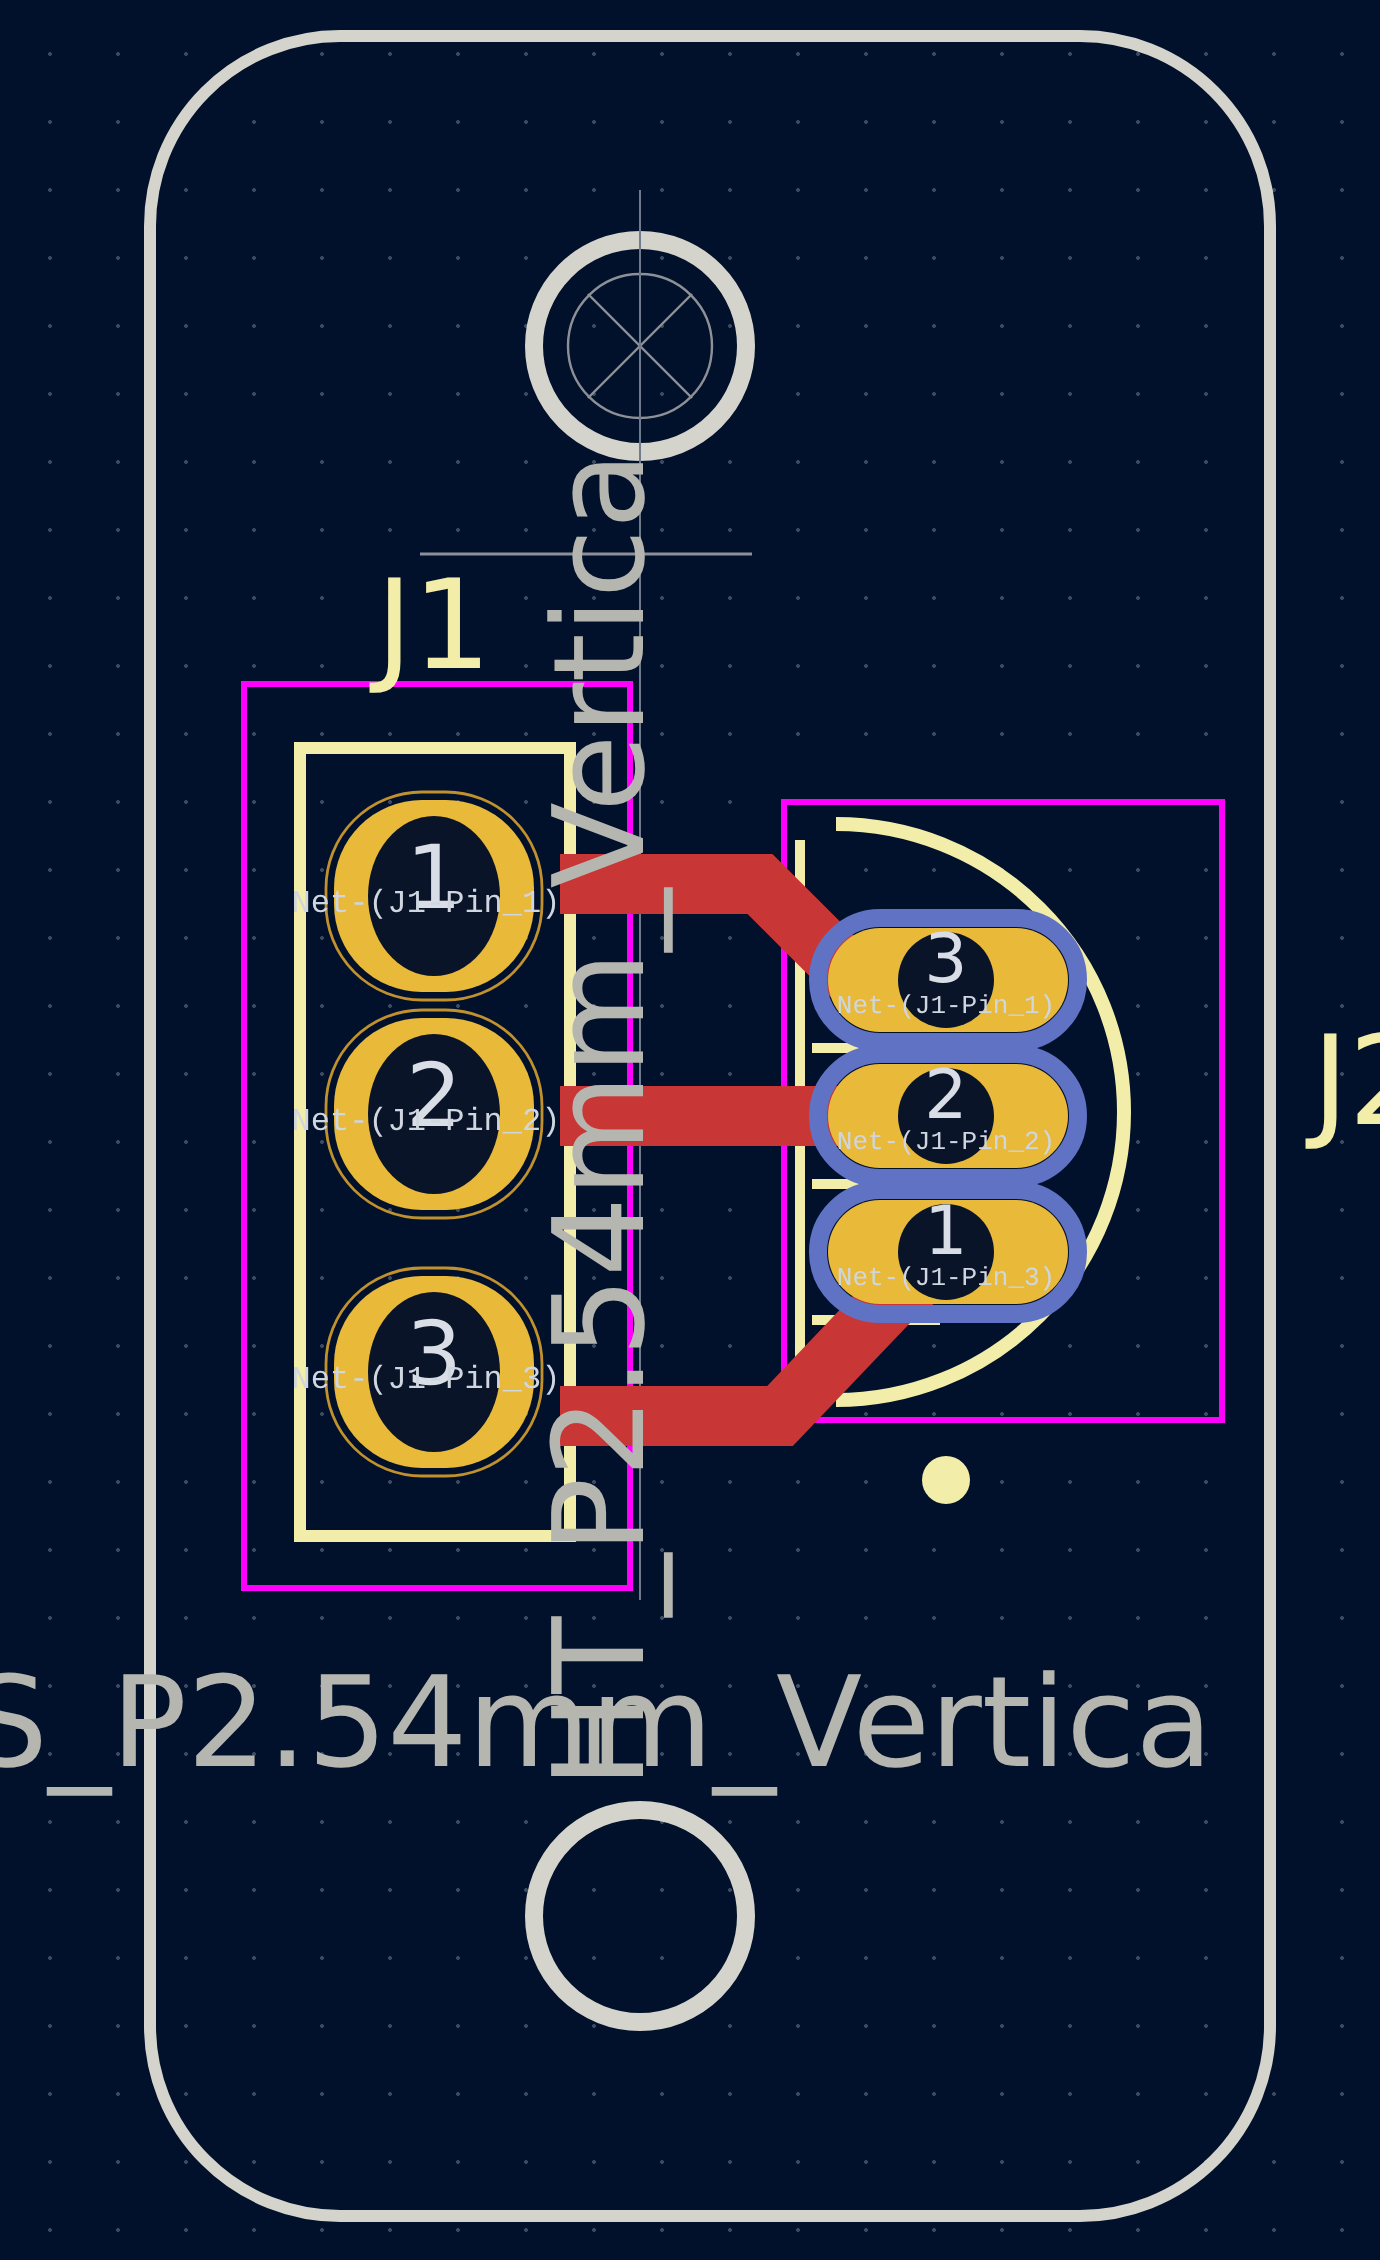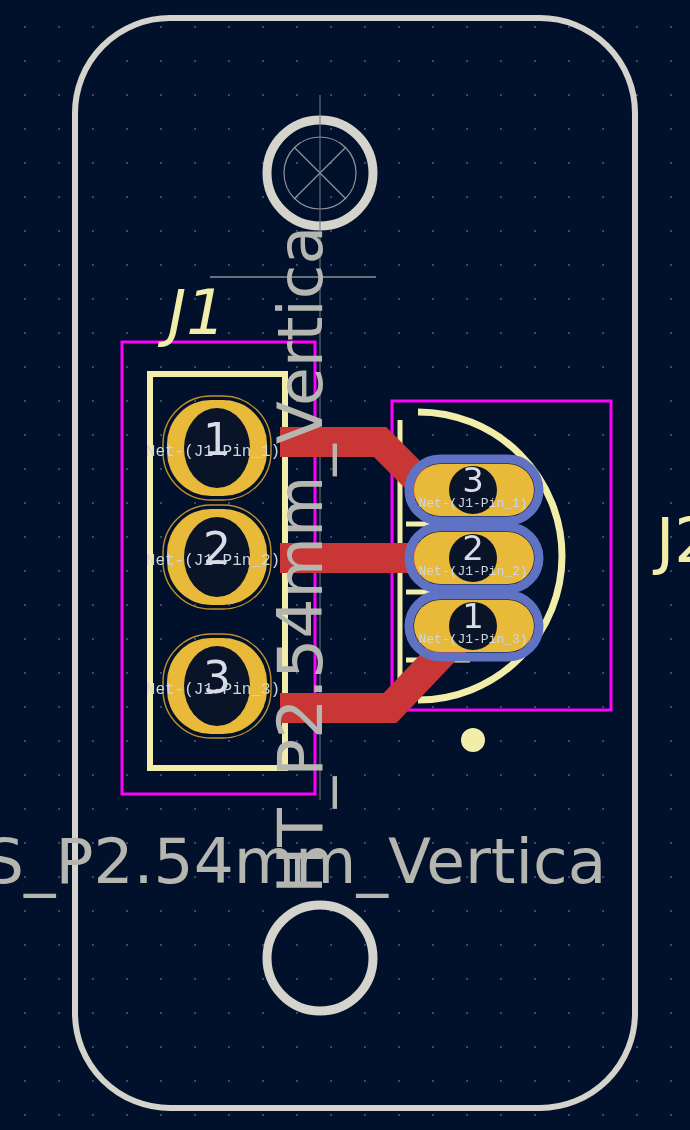--- a/index.html
+++ b/index.html
@@ -49,21 +49,21 @@
 
   .ref-des {
     position: absolute;
     color: #f2eda8;
     font-family: "DejaVu Sans", sans-serif;
     font-size: 62px;
     font-weight: 400;
     line-height: 1;
     white-space: nowrap;
   }
-  #refdes-j1 { left: 168px; top: 282px; font-style: italic; }
+  #refdes-j1 { left: 188px; top: 282px; }
   #refdes-j2 { left: 656px; top: 510px; }
 
   .pad-number {
     position: absolute;
     color: #d8dde6;
     font-family: "DejaVu Sans", sans-serif;
     font-weight: 400;
     line-height: 1;
     transform: translate(-50%, -50%);
     white-space: nowrap;

